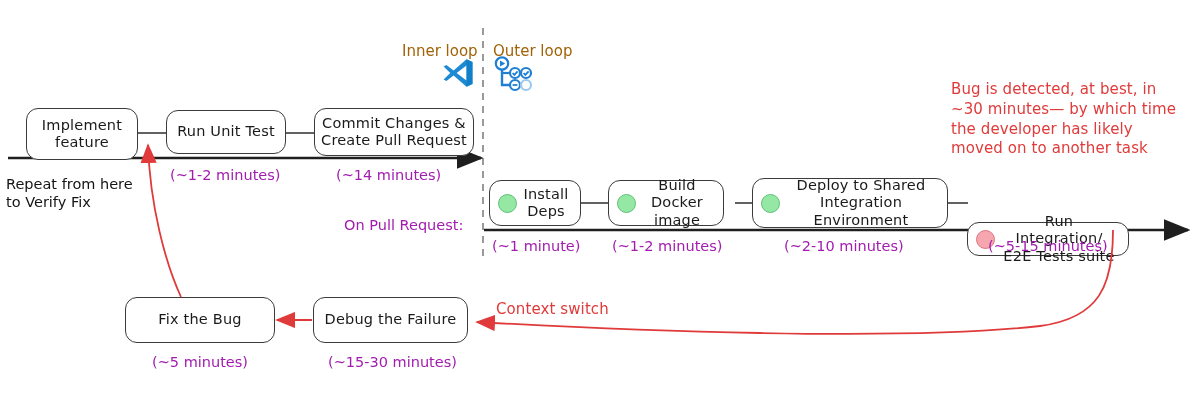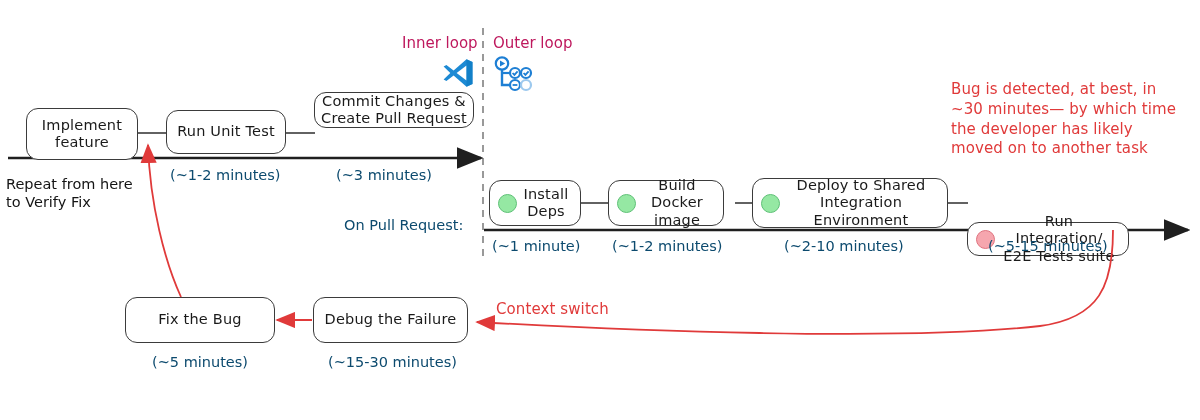--- a/index.html
+++ b/index.html
@@ -25,32 +25,32 @@
   .node.with-dot{justify-content:flex-start;padding-left:8px;}
   .node.with-dot .lbl{flex:1;text-align:center;padding-right:4px;}
 
   .dot{
     width:17px;height:17px;border-radius:50%;flex:0 0 17px;margin-right:5px;
   }
   .dot.green{background:#95e8a3;border:1.5px solid #5fc177;}
   .dot.red{background:#f6a6ae;border:1.5px solid #e0737f;}
 
   .caption{
-    position:absolute;z-index:3;font-size:14.5px;color:#0c4a6e;white-space:nowrap;
+    position:absolute;z-index:3;font-size:14.5px;color:#a21caf;white-space:nowrap;
   }
   .plain{
     position:absolute;z-index:3;font-size:14.5px;color:#141414;
     line-height:1.22;white-space:pre-line;
   }
   .redtext{
     position:absolute;z-index:6;color:#e03a3a;font-size:15px;line-height:1.32;
     white-space:pre-line;letter-spacing:.1px;
   }
   .looplabel{
-    position:absolute;z-index:3;font-size:15px;color:#be185d;white-space:nowrap;
+    position:absolute;z-index:3;font-size:15px;color:#a16207;white-space:nowrap;margin-top:8px;
   }
   .iconbox{position:absolute;z-index:3;}
 </style>
 </head>
 <body>
 
 <div id="canvas">
 
   <svg class="layer back" viewBox="0 0 1200 420">
     <defs>
@@ -81,25 +81,25 @@
   <div class="node" style="left:26px;top:108px;width:112px;height:52px;">
     <span class="lbl">Implement
 feature</span>
   </div>
 
   <div class="node" style="left:166px;top:110px;width:120px;height:44px;">
     <span class="lbl">Run Unit Test</span>
   </div>
   <div class="caption" style="left:170px;top:167px;">(~1-2 minutes)</div>
 
-  <div class="node" style="left:314px;top:92px;width:160px;height:36px;">
+  <div class="node" style="left:314px;top:108px;width:160px;height:48px;">
     <span class="lbl">Commit Changes &amp;
 Create Pull Request</span>
   </div>
-  <div class="caption" style="left:336px;top:167px;">(~3 minutes)</div>
+  <div class="caption" style="left:336px;top:167px;">(~14 minutes)</div>
 
   <div class="plain" style="left:6px;top:176px;">Repeat from here
 to Verify Fix</div>
 
   <div class="looplabel" style="left:402px;top:34px;">Inner loop</div>
   <div class="looplabel" style="left:493px;top:34px;">Outer loop</div>
 
   <div class="iconbox" style="left:441px;top:56px;width:34px;height:34px;">
     <svg width="34" height="34" viewBox="0 0 34 34">
       <path d="M25.5 3.2 L31.5 6.1 L31.5 27.9 L25.5 30.8 L12.6 19.6 L5.4 25.1 L2.6 23.4 L9.3 17 L2.6 10.6 L5.4 8.9 L12.6 14.4 Z" fill="#1d8ad4"></path>

